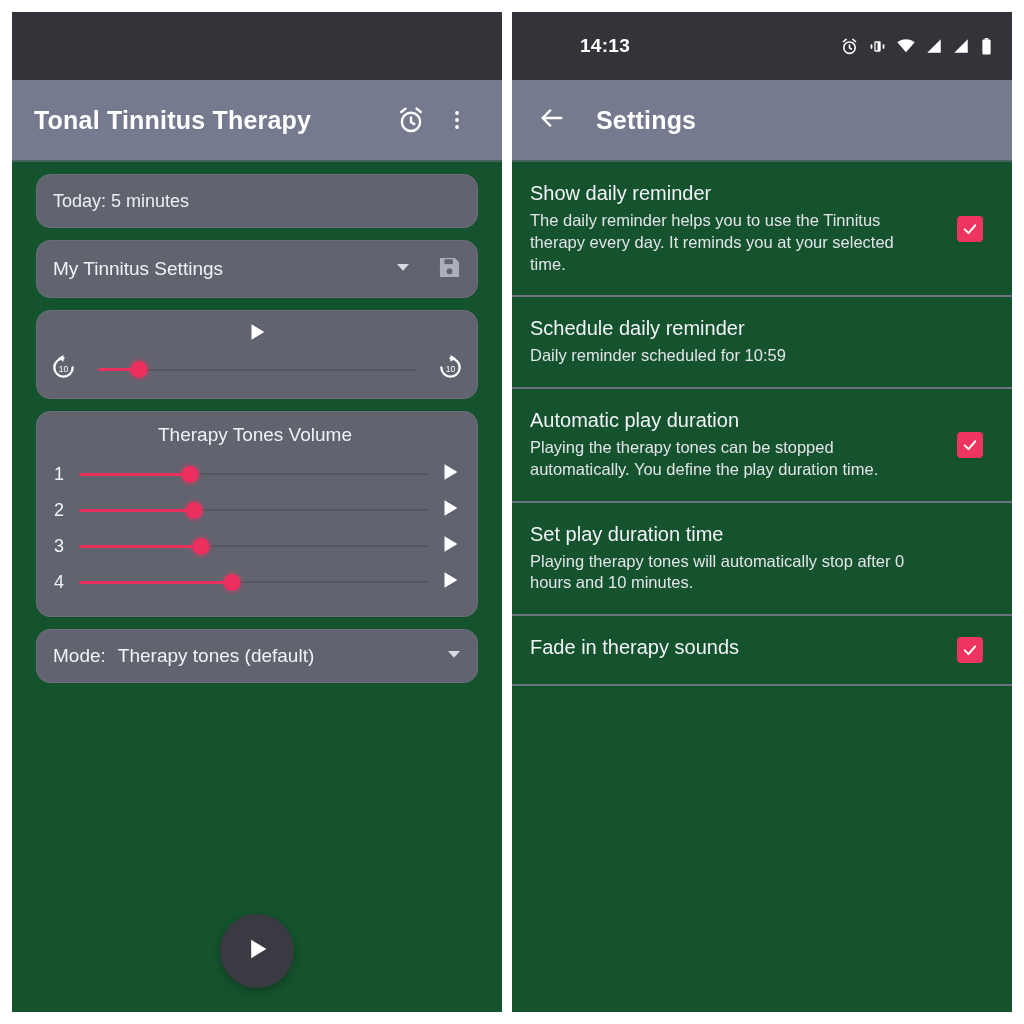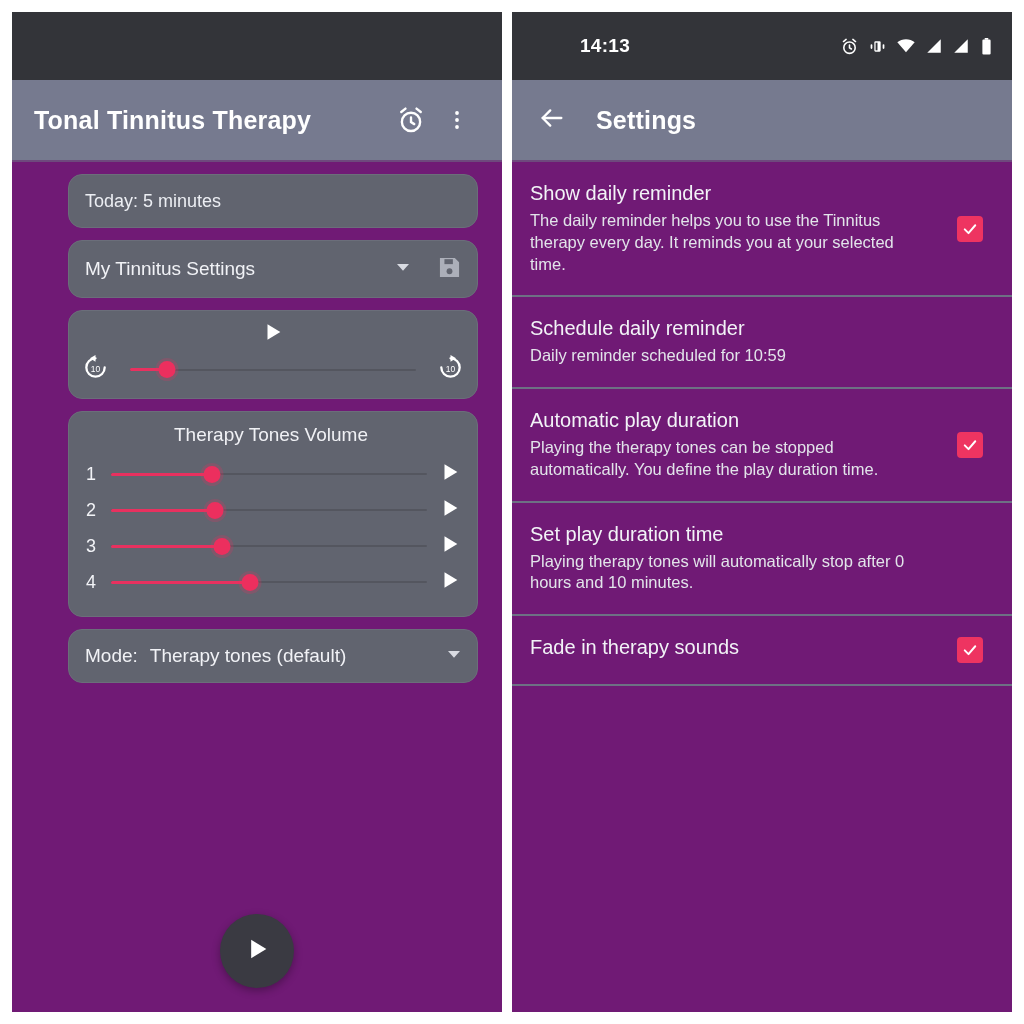--- a/index.html
+++ b/index.html
@@ -10,21 +10,21 @@
     overflow:hidden;
   }
   .screens{
     position:absolute;inset:0;
     display:flex;
     gap:0;
   }
   .phone{
     position:relative;
     overflow:hidden;
-    background:#701a75;
+    background:#14532d;
   }
   .phone.left{ position:absolute; left:12px; top:12px; width:490px; height:1000px;}
   .phone.right{ position:absolute; left:512px; top:12px; width:500px; height:1000px;}
 
   
   .statusbar{
     height:68px;background:#333439;
     display:flex;align-items:center;
     box-sizing:border-box;
   }
@@ -54,21 +54,20 @@
   .bar-divider{height:2px;background:#6d7184;opacity:.55;}
 
   
   .content{padding:12px 24px 0 24px;}
   .card{
     background:#61646f;
     border:1px solid #6b6e7a;
     border-radius:14px;
     margin-bottom:12px;
     box-sizing:border-box;
-    margin-left:32px;
   }
   .card.today{height:54px;display:flex;align-items:center;padding:0 16px;}
   .card.today .txt{color:#eceef3;font-size:18px;}
 
   .card.preset{height:58px;display:flex;align-items:center;padding:0 14px 0 16px;}
   .card.preset .name{color:#f1f2f6;font-size:19px;flex:1;}
   .card.preset .caret{margin-right:24px;}
   .card.preset .save{opacity:.75;}
 
   .card.tone{padding:8px 0 10px 0;}

